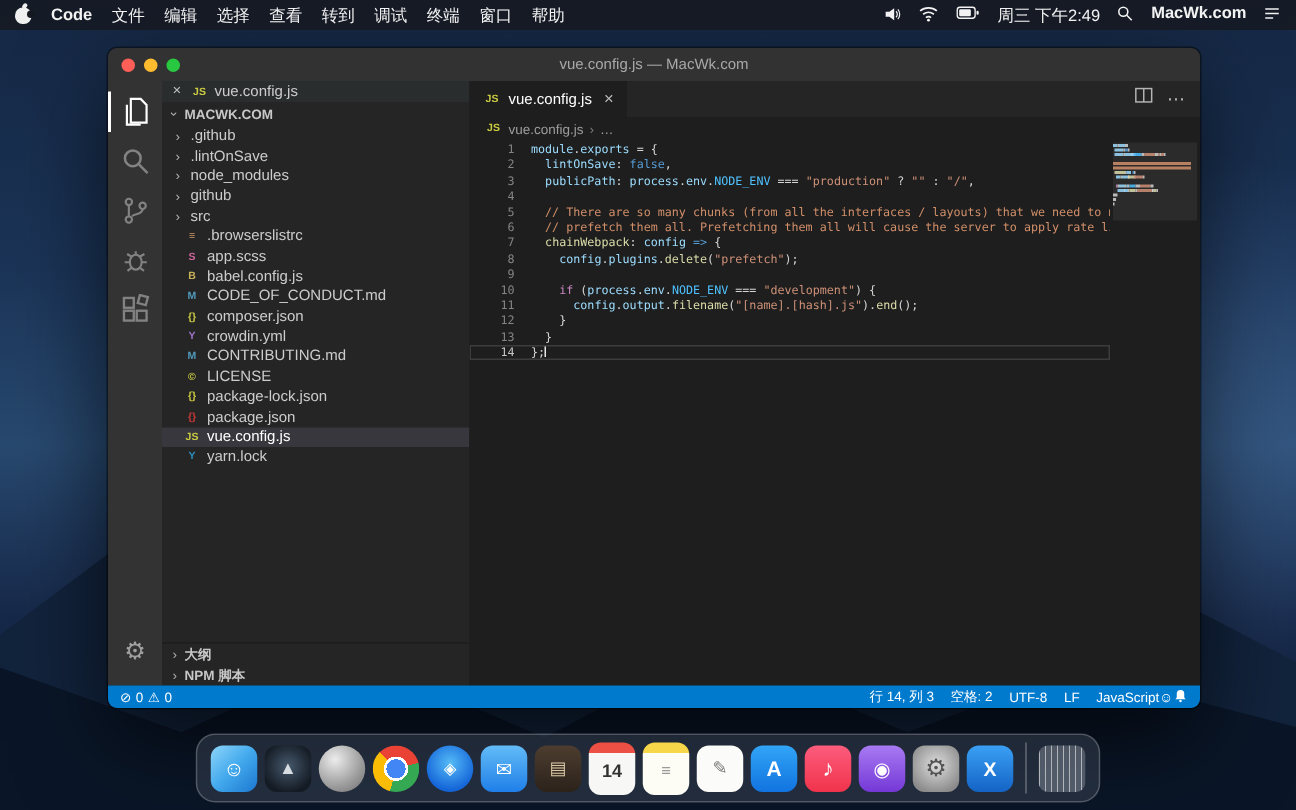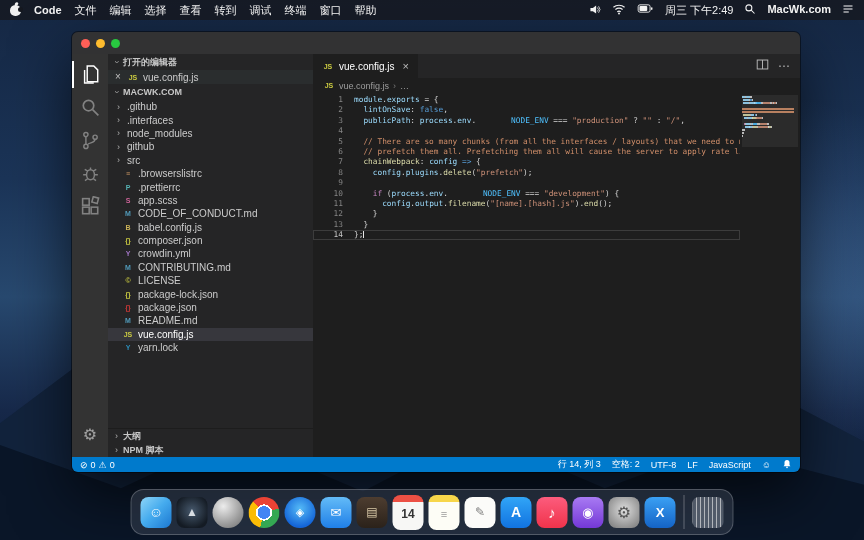--- a/index.html
+++ b/index.html
@@ -83,32 +83,32 @@
   .code-lines{position:absolute;top:2px;left:0;right:60px;bottom:0;overflow:hidden;}
   .code-row{display:flex;height:10.4px;line-height:10.4px;white-space:pre;}
   .code-row.active{outline:1px solid #3c3c3c;outline-offset:-1px;}
   .gutter{width:30px;flex:none;text-align:right;padding-right:11px;color:#858585;}
   .code-row.active .gutter{color:#c6c6c6;}
   .line-content{white-space:pre;}
   .cursor{display:inline-block;width:1px;height:8px;background:#e6e6e6;vertical-align:-1px;}
   .tk-def{color:var(--syn-def,#d4d4d4);} .tk-var{color:var(--syn-var,#9cdcfe);}
   .tk-kw{color:var(--syn-kw,#569cd6);} .tk-ctl{color:var(--syn-ctl,#c586c0);}
   .tk-str{color:var(--syn-str,#ce9178);} .tk-fn{color:var(--syn-fn,#dcdcaa);}
-  .tk-com{color:var(--syn-com,#d18f6a);} .tk-const{color:var(--syn-const,#4fc1ff);margin-left:35px;}
+  .tk-com{color:var(--syn-com,#d18f6a);} .tk-const{color:var(--syn-const,#4fc1ff);}
 
   .minimap{position:absolute;top:3px;right:2px;width:56px;bottom:0;}
   .mm-slider{position:absolute;top:-1px;left:0;right:0;height:52px;background:rgba(255,255,255,.06);}
   .mm-row{height:2px;margin-bottom:1px;white-space:nowrap;font-size:0;}
   .mm-row span{display:inline-block;height:2px;vertical-align:top;opacity:.85;}
 
   
   .statusbar{height:15px;flex:none;background:var(--accent,#007acc);display:flex;align-items:center;color:#ffffff;font-size:9px;padding:0 8px;gap:10px;}
   .sb-left{display:flex;align-items:center;gap:4px;}
   .sicon{font-size:9px;}
-  .sb-right{margin-left:auto;display:flex;align-items:center;gap:11px;white-space:nowrap;justify-content:center;}
+  .sb-right{margin-left:auto;display:flex;align-items:center;white-space:nowrap;justify-content:center;}
   .sb-item{cursor:pointer;display:flex;align-items:center;gap:3px;}
 
   
   .dock{position:absolute;left:50%;transform:translateX(-50%);bottom:5px;z-index:20;height:44px;
     display:flex;align-items:center;gap:5px;padding:0 9px;
     background:rgba(70,78,96,.42);border:1px solid rgba(255,255,255,.22);border-radius:13px;}
   .dock-tile{width:31px;height:31px;border-radius:8px;display:flex;align-items:center;justify-content:center;
     font-size:14px;color:#ffffff;flex:none;cursor:pointer;}
   .dock-sep{width:1px;height:34px;background:rgba(255,255,255,.3);margin:0 3px;flex:none;}
   .tile-finder{background:linear-gradient(135deg,#8ed5f8 0%,#45abee 48%,#1b77d0 100%);}
@@ -190,20 +190,21 @@
         </svg>
     </span>
   </div>
 </div>
 
 <div class="window">
   <div class="titlebar">
     <span class="tl red"></span>
     <span class="tl yellow"></span>
     <span class="tl green"></span>
+    <div class="wtitle">vue.config.js — MacWk.com</div>
   </div>
 
   <div class="main">
     <div class="activitybar">
       <div class="act-top">
           <div class="act-item active">
             <svg width="21" height="21" viewBox="0 0 16 16">
               <g fill="none" stroke="currentColor" stroke-width="1.1">
                 <path d="M5.5 1.5h5l3 3v9h-8z"></path>
                 <path d="M3.5 4.5v10h7"></path>
@@ -248,77 +249,69 @@
           </div>
         </div>
       <div class="act-bottom">
         <div class="act-item">
             <span class="gear">⚙</span>
           </div>
       </div>
     </div>
 
     <div class="sidebar">
-      <div class="sec-h">
-        <span class="chev down">›</span>
-        <span>打开的编辑器</span>
-      </div>
       <div>
           <div class="oe-row">
             <span class="oe-close">×</span>
             <span class="file-ico" style="color: rgb(203, 203, 65);">JS</span>
             <span>vue.config.js</span>
           </div>
         </div>
       <div class="sec-h proj">
         <span class="chev down">›</span>
         <span>MACWK.COM</span>
       </div>
       <div class="tree">
           <div class="tree-row folder">
             <span class="chev">›</span>
             <span>.github</span>
           </div>
           <div class="tree-row folder">
             <span class="chev">›</span>
-            <span>.interfaces</span>
+            <span>.lintOnSave</span>
           </div>
           <div class="tree-row folder">
             <span class="chev">›</span>
             <span>node_modules</span>
           </div>
           <div class="tree-row folder">
             <span class="chev">›</span>
             <span>github</span>
           </div>
           <div class="tree-row folder">
             <span class="chev">›</span>
             <span>src</span>
           </div>
           <div class="tree-row ">
             <span class="file-ico" style="color: rgb(209, 154, 102);">≡</span>
             <span>.browserslistrc</span>
           </div>
           <div class="tree-row ">
-            <span class="file-ico" style="color: rgb(86, 179, 180);">P</span>
-            <span>.prettierrc</span>
-          </div>
-          <div class="tree-row ">
             <span class="file-ico" style="color: rgb(207, 100, 154);">S</span>
             <span>app.scss</span>
           </div>
           <div class="tree-row ">
+            <span class="file-ico" style="color: rgb(201, 177, 88);">B</span>
+            <span>babel.config.js</span>
+          </div>
+          <div class="tree-row ">
             <span class="file-ico" style="color: rgb(81, 154, 186);">M</span>
             <span>CODE_OF_CONDUCT.md</span>
           </div>
           <div class="tree-row ">
-            <span class="file-ico" style="color: rgb(201, 177, 88);">B</span>
-            <span>babel.config.js</span>
-          </div>
-          <div class="tree-row ">
             <span class="file-ico" style="color: rgb(203, 203, 65);">{}</span>
             <span>composer.json</span>
           </div>
           <div class="tree-row ">
             <span class="file-ico" style="color: rgb(160, 116, 196);">Y</span>
             <span>crowdin.yml</span>
           </div>
           <div class="tree-row ">
             <span class="file-ico" style="color: rgb(81, 154, 186);">M</span>
             <span>CONTRIBUTING.md</span>
@@ -327,24 +320,20 @@
             <span class="file-ico" style="color: rgb(203, 203, 65);">©</span>
             <span>LICENSE</span>
           </div>
           <div class="tree-row ">
             <span class="file-ico" style="color: rgb(203, 203, 65);">{}</span>
             <span>package-lock.json</span>
           </div>
           <div class="tree-row ">
             <span class="file-ico" style="color: rgb(203, 56, 55);">{}</span>
             <span>package.json</span>
-          </div>
-          <div class="tree-row ">
-            <span class="file-ico" style="color: rgb(81, 154, 186);">M</span>
-            <span>README.md</span>
           </div>
           <div class="tree-row  selected">
             <span class="file-ico" style="color: rgb(203, 203, 65);">JS</span>
             <span>vue.config.js</span>
           </div>
           <div class="tree-row ">
             <span class="file-ico" style="color: rgb(44, 142, 187);">Y</span>
             <span>yarn.lock</span>
           </div>
         </div>

